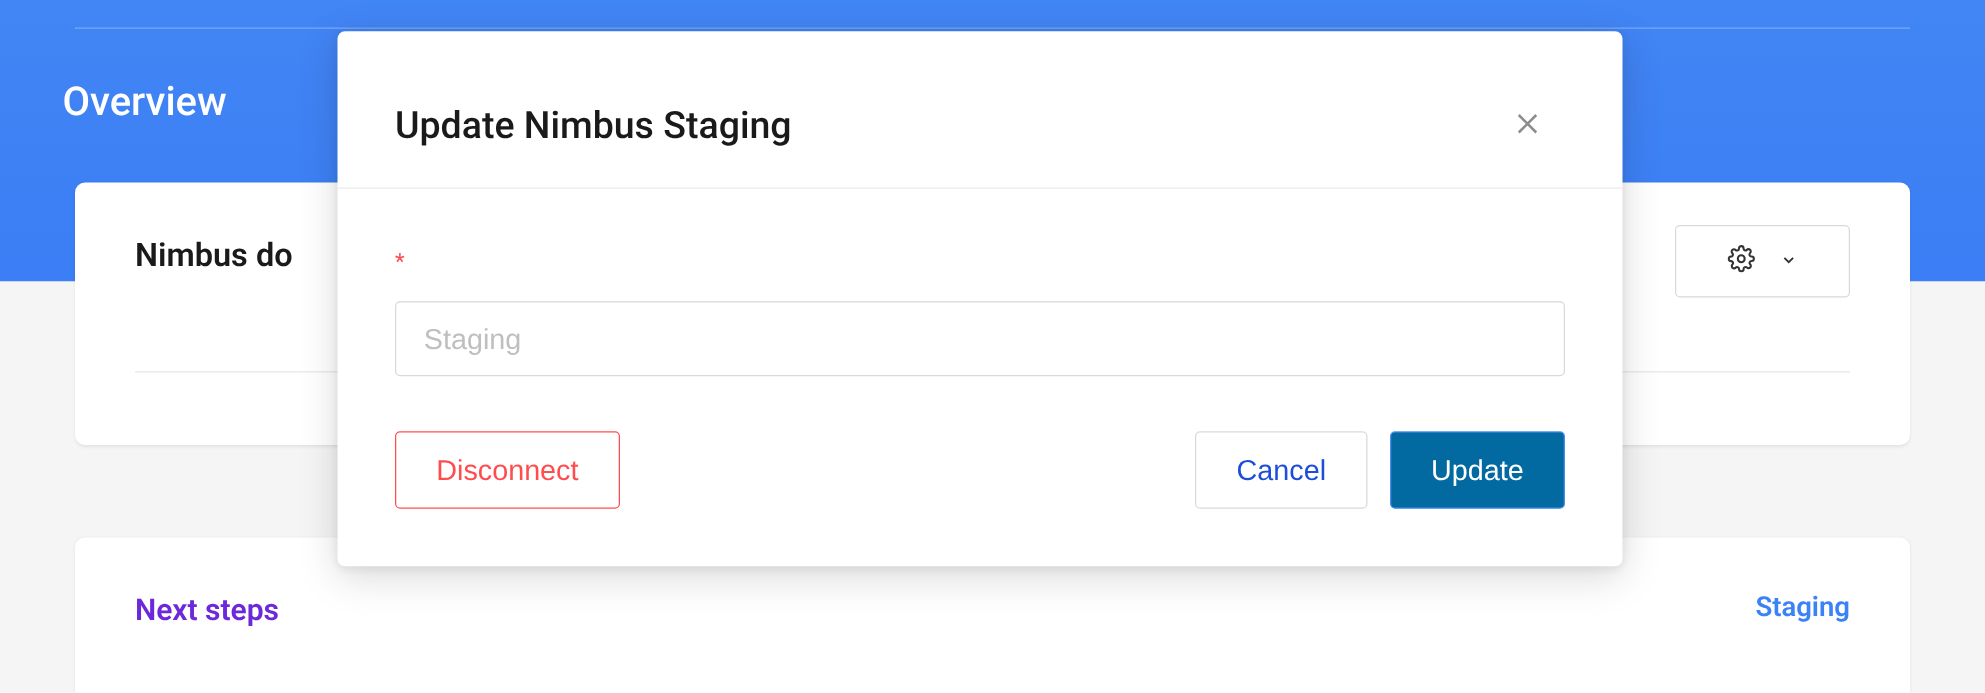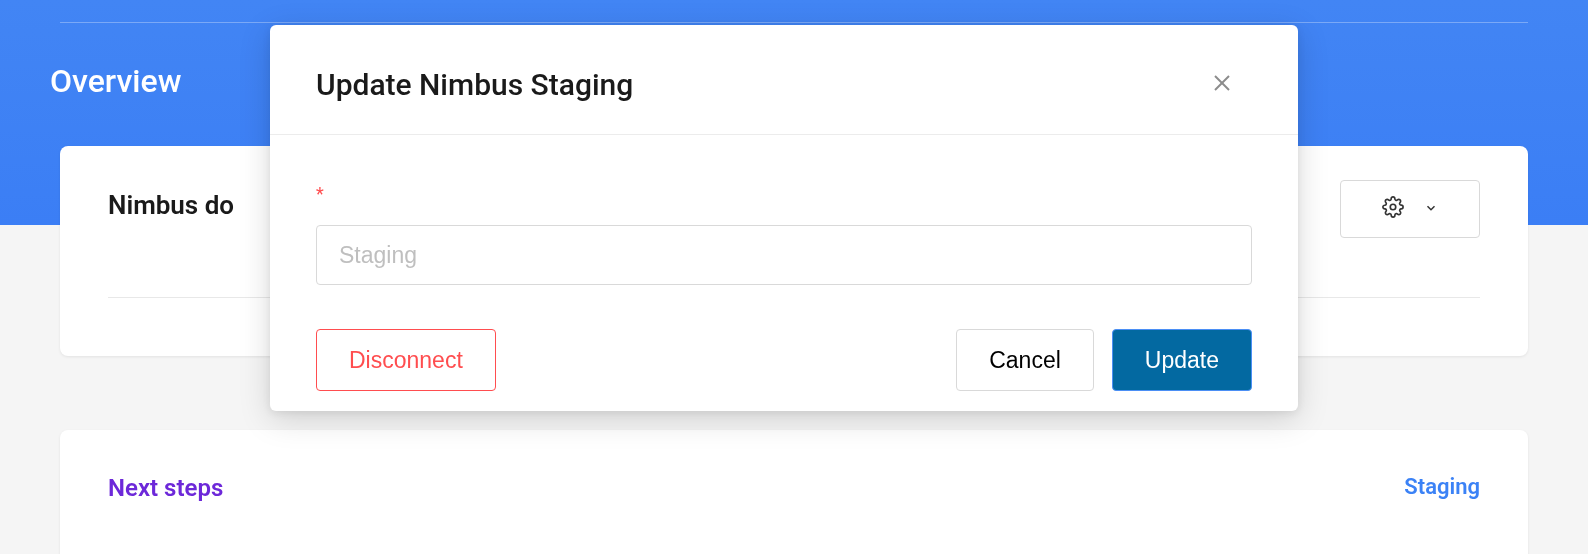--- a/index.html
+++ b/index.html
@@ -120,20 +120,21 @@
       border-radius: 6px;
       box-shadow: 0 8px 32px rgba(0,0,0,0.15), 0 2px 8px rgba(0,0,0,0.08);
       z-index: 100;
     }
     .modal-header {
       padding: 42px 62px 32px 46px;
       border-bottom: 1px solid #ececec;
       display: flex;
       justify-content: space-between;
       align-items: center;
+      margin-top: 16px;
     }
     .modal-title {
       font-size: 30px;
       font-weight: 500;
       color: #1a1a1a;
     }
     .close-button {
       width: 28px;
       height: 28px;
       cursor: pointer;
@@ -170,21 +171,21 @@
       border-radius: 4px;
       padding: 0 22px;
       font-size: 23px;
       color: #8b5cf6;
       outline: none;
     }
     .text-input::placeholder {
       color: #bfbfbf;
     }
     .modal-footer {
-      padding: 8px 46px 20px 46px;
+      padding: 8px 46px 46px 46px;
       display: flex;
       justify-content: space-between;
       align-items: center;
     }
     .footer-right {
       display: flex;
       gap: 18px;
     }
     .btn {
       height: 62px;
@@ -197,21 +198,21 @@
       justify-content: center;
       border: 1px solid transparent;
       background: white;
     }
     .btn-danger {
       border-color: #ff4d4f;
       color: #ff4d4f;
     }
     .btn-default {
       border-color: #d9d9d9;
-      color: #000000;
+      color: #1d4ed8;
     }
     .btn-primary {
       background: #0369a1;
       color: white;
       border-color: #4b8ff5;
     }
   </style>
 </head>
 <body>
 

